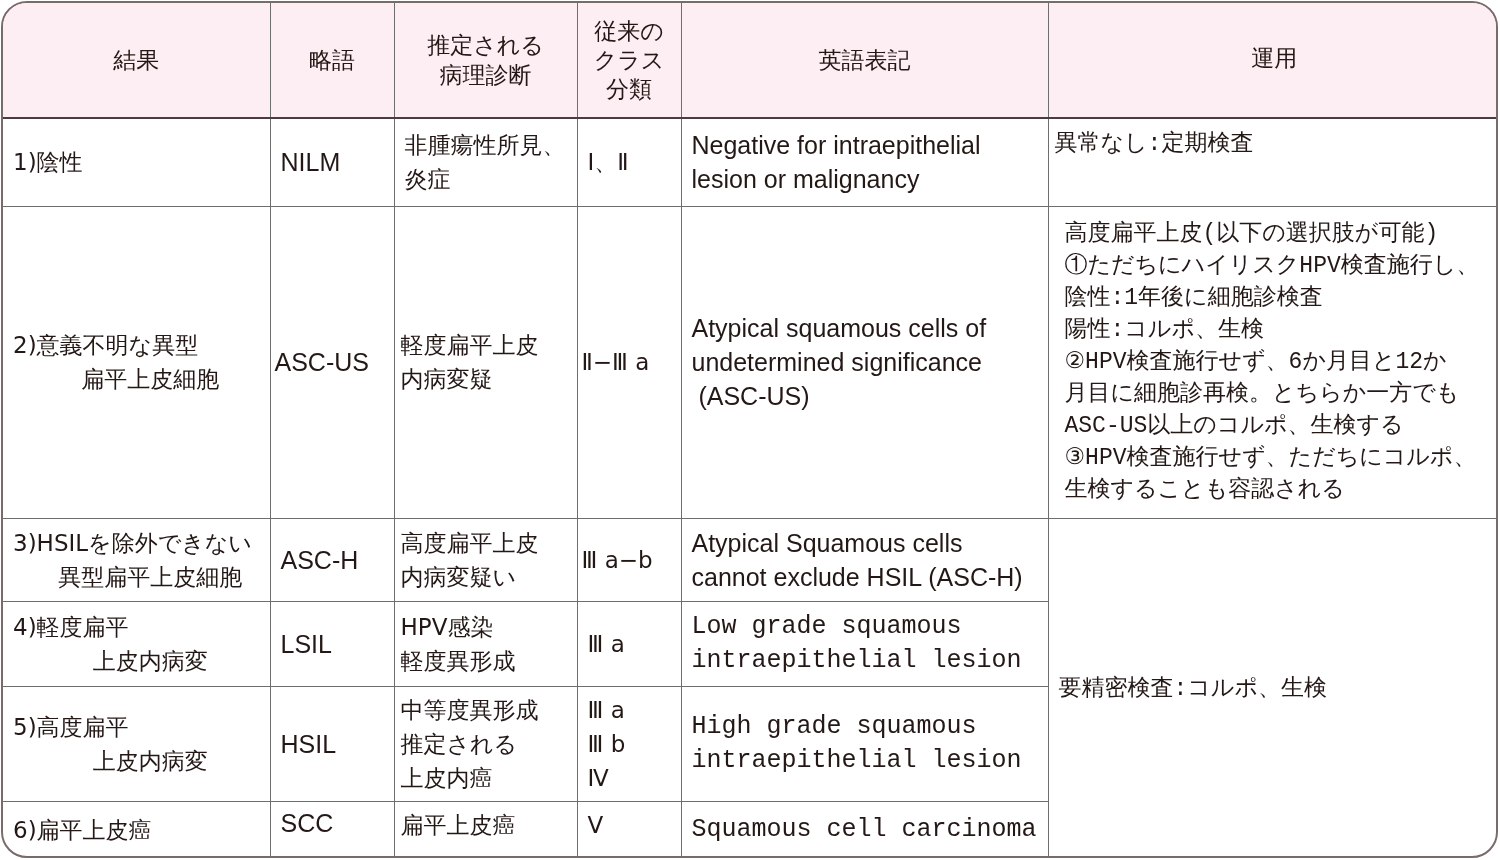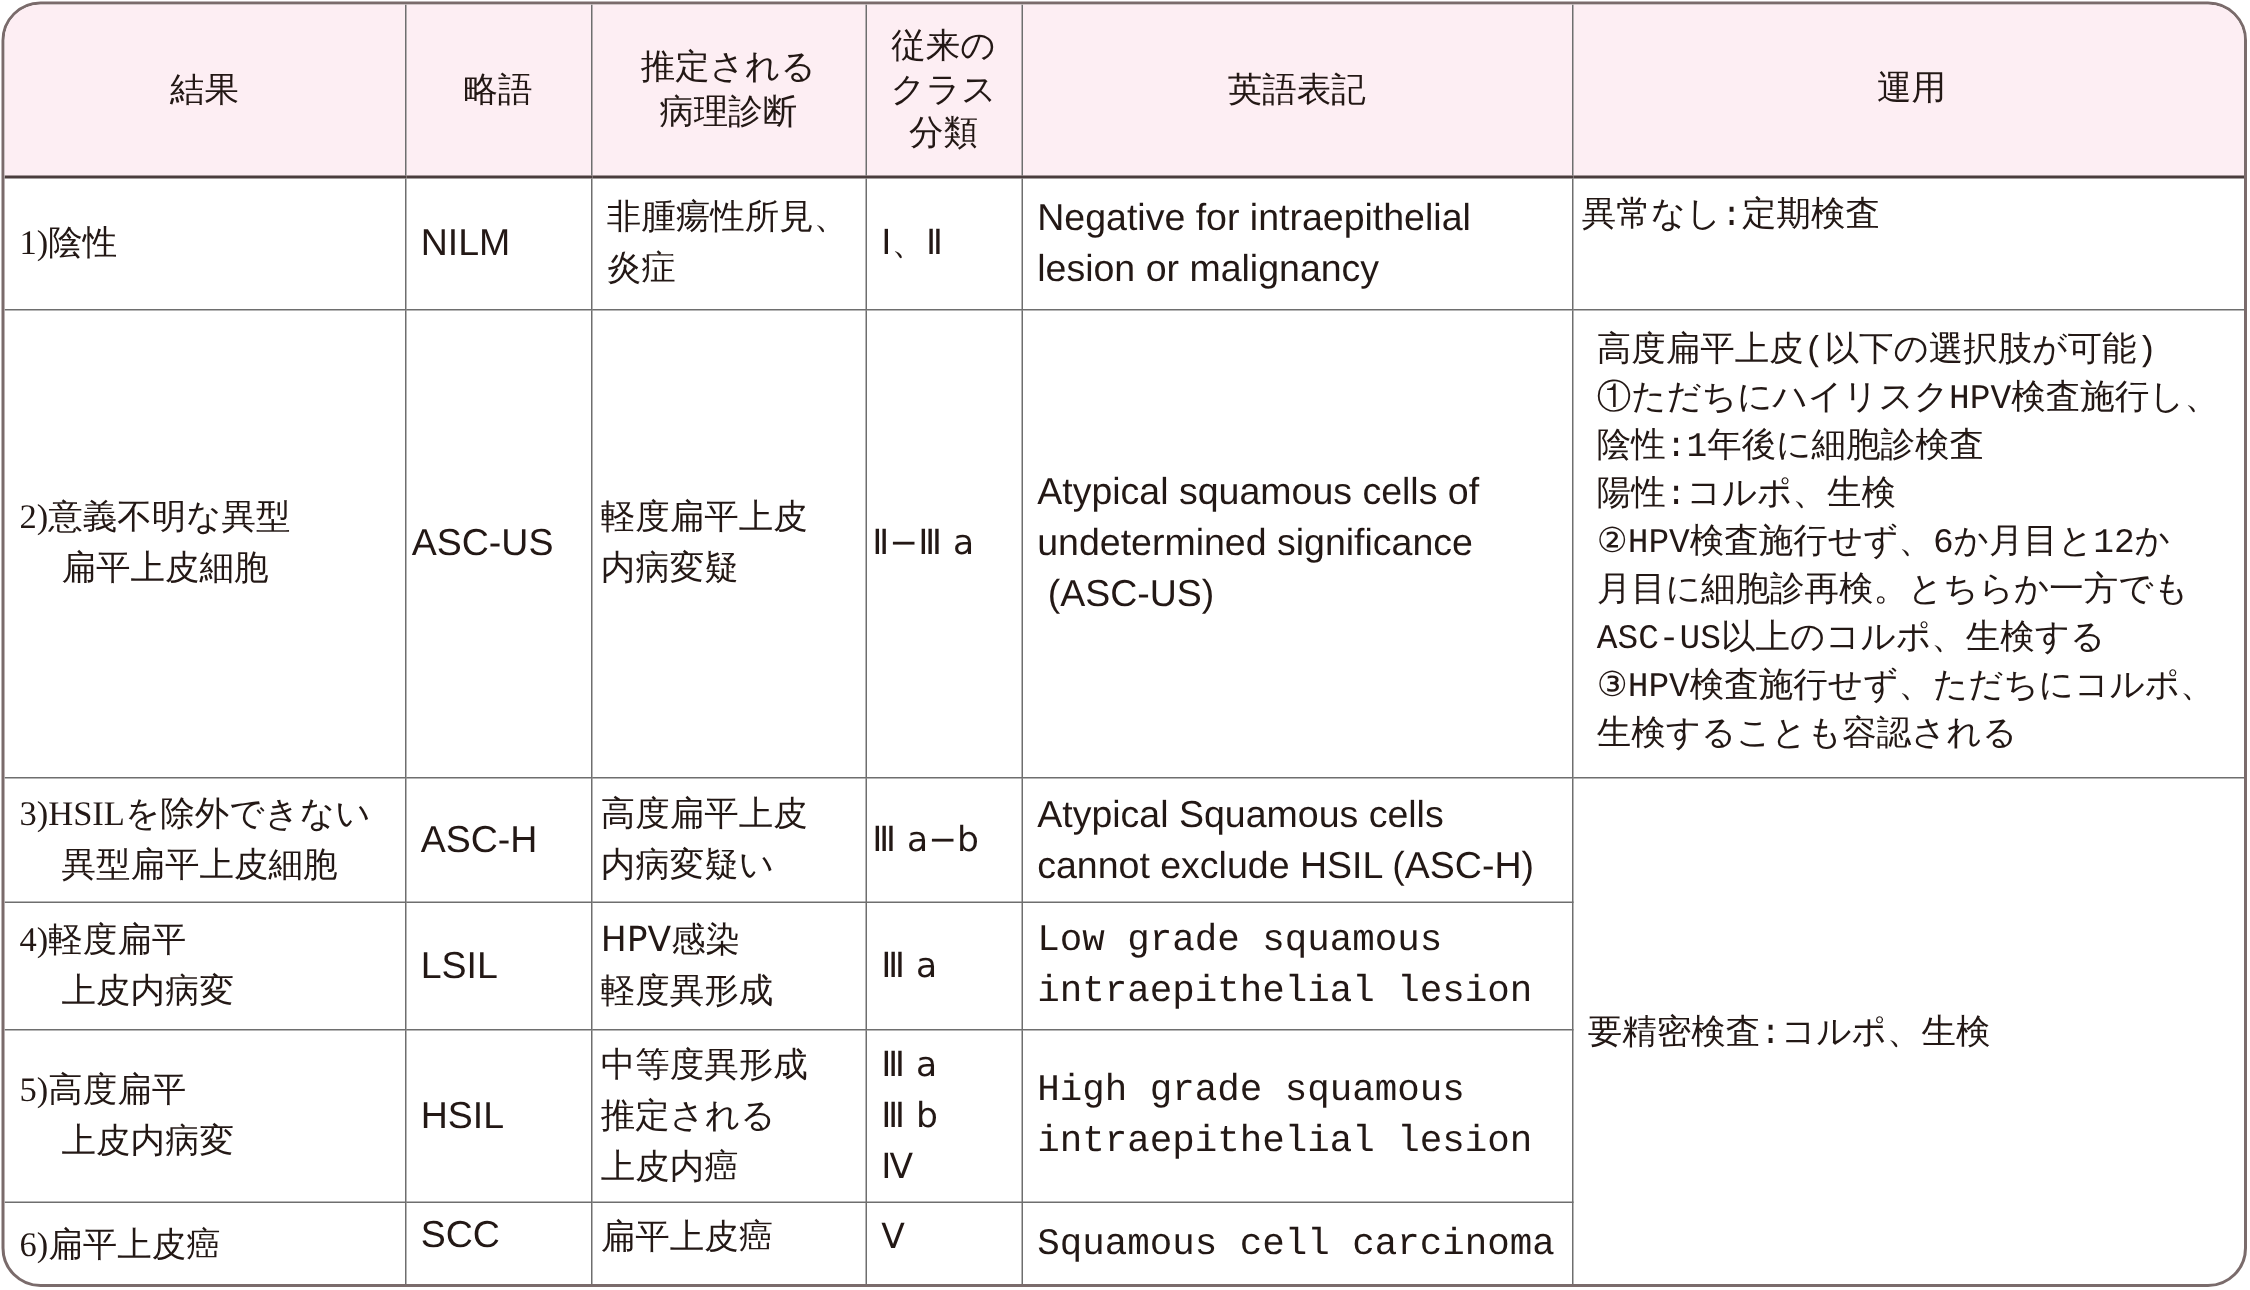--- a/index.html
+++ b/index.html
@@ -9,28 +9,28 @@
       border: 2px solid #7a6b6b; border-radius: 26px; overflow: hidden; box-sizing: border-box;
       background: #fff;
     }
     table {
       border-collapse: collapse; width: 100%; height: 100%; table-layout: fixed;
       font-family: "DejaVu Sans", "Liberation Sans", sans-serif; color: #231815;
       font-size: 23px; line-height: 34px;
     }
     td, th { border: 1.5px solid #6e6e6e; padding: 0 10px; vertical-align: middle; font-weight: normal; }
     tr:first-child th { border-top: none; }
-    tr td:first-child, tr th:first-child { border-left: none; font-family: Liberation Serif, serif; }
+    tr td:first-child, tr th:first-child { border-left: none; }
     tr td:last-child, tr th:last-child { border-right: none; font-family: Liberation Mono, monospace; }
     tr:last-child td { border-bottom: none; }
     thead th { background: #fdeef3; text-align: center; border-bottom: 2px solid #4a3d3d; }
     .c { }
     .top { vertical-align: top; padding-top: 8px; }
     .line { display: block; white-space: nowrap; }
-    .indent { padding-left: 28px; }
+    .indent { padding-left: 28px; text-align: center; }
     .en { font-family: "Liberation Sans", "DejaVu Sans", sans-serif; font-size: 25px; }
     .usage-list { padding-left: 16px; }
   </style>
 </head>
 <body>
 
 <div class="wrap">
 <table>
   <colgroup>
     <col style="width:267px">

